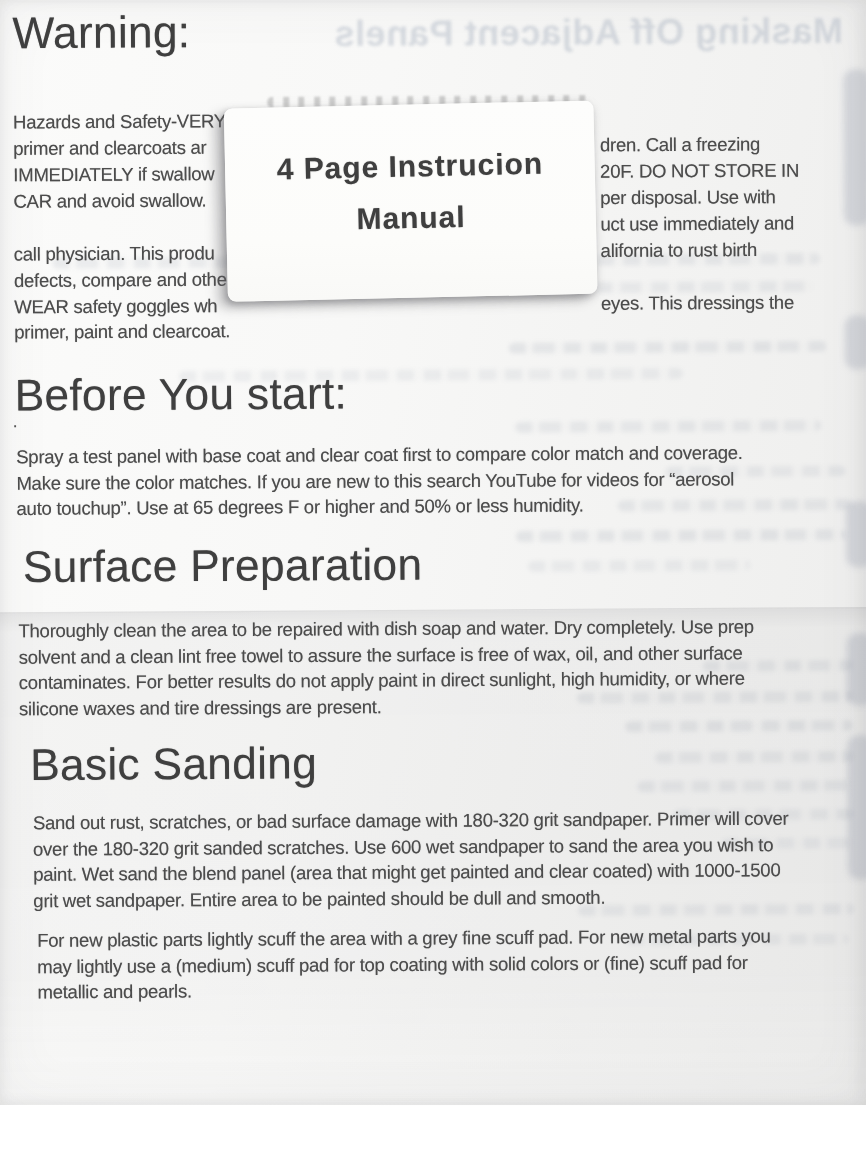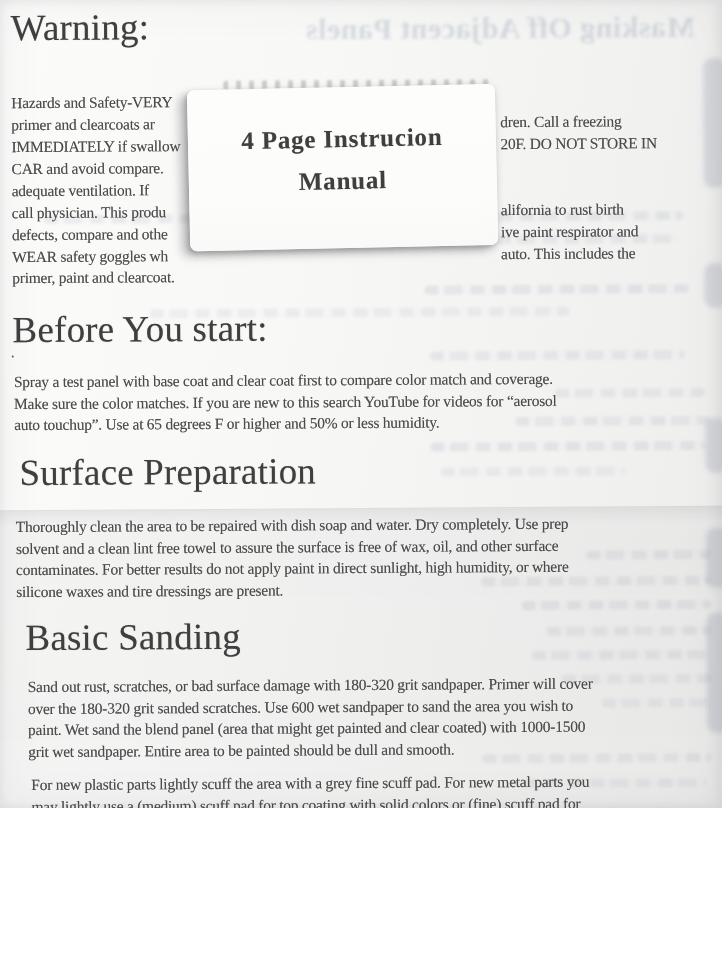--- a/index.html
+++ b/index.html
@@ -1,18 +1,18 @@
 <!DOCTYPE html>
 <html><head>
 <meta charset="utf-8">
 <style>
   html,body { margin:0; padding:0; background:#ffffff; }
   .page {
-    position:relative; width:722px; height:808px; overflow:hidden;
-    font-family:Liberation Serif, serif;
+    position:relative; width:722px; height:921px; overflow:hidden;
+    font-family:Liberation Sans, sans-serif;
     background:linear-gradient(100deg,#fbfbfa 0%,#f8f8f7 38%,#f2f2f1 72%,#ededec 100%);
     box-shadow: inset 0 0 46px rgba(90,90,95,0.07),
                 inset -5px 0 12px rgba(90,90,95,0.08),
                 inset 4px 0 9px rgba(90,90,95,0.05);
   }
   .content { position:absolute; inset:0; transform:rotate(-0.35deg); transform-origin:50% 50%; }
 
   
   .h1 {
     position:absolute; font-size:37px; line-height:1; font-weight:400;
@@ -120,36 +120,36 @@
           </div>
           <div class="wline">
             <span class="lf">primer and clearcoats ar</span>
             <span class="rt">dren. Call a freezing</span>
           </div>
           <div class="wline">
             <span class="lf">IMMEDIATELY if swallow</span>
             <span class="rt">20F. DO NOT STORE IN</span>
           </div>
           <div class="wline">
-            <span class="lf">CAR and avoid compare.</span>
+            <span class="lf">CAR and avoid swallow.</span>
+            <span class="rt">per disposal. Use with</span>
           </div>
           <div class="wline">
-            <span class="lf">adequate ventilation. If</span>
+            <span class="rt">uct use immediately and</span>
           </div>
           <div class="wline">
             <span class="lf">call physician. This produ</span>
             <span class="rt">alifornia to rust birth</span>
           </div>
           <div class="wline">
             <span class="lf">defects, compare and othe</span>
-            <span class="rt">ive paint respirator and</span>
           </div>
           <div class="wline">
             <span class="lf">WEAR safety goggles wh</span>
-            <span class="rt">auto. This includes the</span>
+            <span class="rt">eyes. This dressings the</span>
           </div>
         </div>
       <div class="closing" style="top:267px; left:13px;">primer, paint and clearcoat.</div>
 
       <div class="h1" style="top:309px; left:13px;">Before You start:</div>
       <div class="stray" style="top:341px; left:11px;">.</div>
       <div class="para" style="top:369px; left:14px; width:692px;">
           <div class="tline">Spray a test panel with base coat and clear coat first to compare color match and coverage.</div>
           <div class="tline">Make sure the color matches.  If you are new to this search YouTube for videos for “aerosol</div>
           <div class="tline">auto touchup”.  Use at 65 degrees F or higher and 50% or less humidity.</div>

